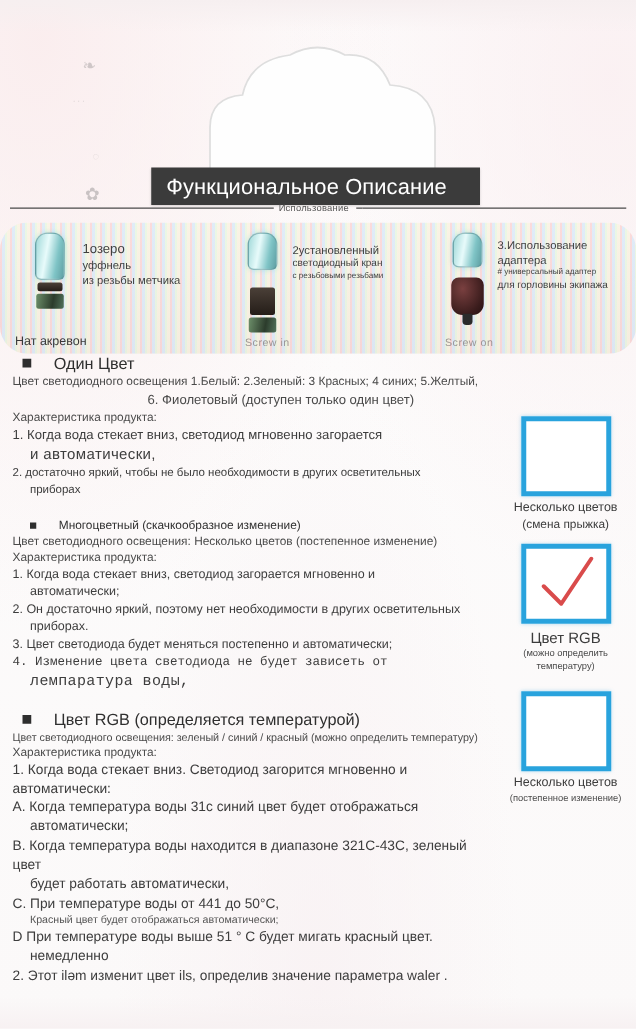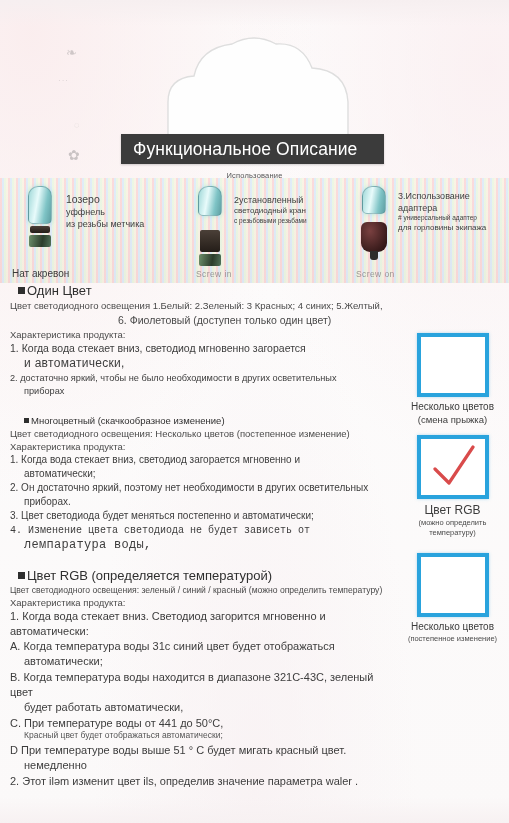--- a/index.html
+++ b/index.html
@@ -57,40 +57,41 @@
     color:#ffffff;font-size:17.5px;letter-spacing:.1px;white-space:nowrap;
   }
   .banner-dot{
     position:absolute;left:372px;top:140px;
     width:16px;height:18px;border-radius:50%;
     background:#6b1d22;opacity:.85;z-index:-1;
   }
 
   
   .usage-rule{
-    position:absolute;left:8px;top:170px;width:493px;height:12px;
-    display:flex;align-items:center;gap:0;flex-direction:column;
+    position:absolute;left:8px;top:160px;width:493px;height:12px;
+    display:flex;align-items:center;gap:0;
   }
   .usage-rule .line{flex:1;height:1px;background:#4a4a4a;}
   .usage-rule .lbl{
     font-size:7.5px;color:#555;padding:0 4px;white-space:nowrap;letter-spacing:.2px;
   }
   .usage-rule .tick{width:5px;height:1px;background:#4a4a4a;margin-left:2px;}
 
   
   .usage-strip{
     position:absolute;left:0;top:178px;width:509px;height:105px;
     background:
       repeating-linear-gradient(90deg,
         rgba(255,190,190,.45) 0px, rgba(255,190,190,.45) 2px,
         rgba(190,225,255,.40) 2px, rgba(190,225,255,.40) 4px,
         rgba(215,255,200,.35) 4px, rgba(215,255,200,.35) 6px,
         rgba(255,245,200,.35) 6px, rgba(255,245,200,.35) 8px),
       linear-gradient(#f7f3f4,#efe9ea);
     overflow:hidden;
+    border-radius:22px;
   }
   .usage-cell{position:absolute;top:0;height:105px;}
   .usage-cell.c1{left:8px;width:175px;}
   .usage-cell.c2{left:190px;width:160px;}
   .usage-cell.c3{left:352px;width:157px;}
 
   .bulb{position:absolute;top:8px;width:24px;}
   .bulb .glass{
     width:22px;height:36px;border-radius:10px 10px 5px 5px;
     background:linear-gradient(100deg,#9fd8d8 0%,#e8fbfb 38%,#7fc4c6 72%,#5f9fa3 100%);
@@ -129,21 +130,21 @@
   }
   .usage-cap.faint{color:#7d7577;opacity:.72;font-size:8.5px;letter-spacing:.4px;}
 
   
   .content{position:absolute;left:0;top:283px;width:509px;}
   .left-col{position:absolute;left:10px;top:0;width:382px;}
   .right-col{position:absolute;left:396px;top:22px;width:113px;}
 
   .sec{margin-bottom:4px;}
   .sec-h{
-    font-size:13px;color:#2f2f2f;margin:0 0 1px 8px;display:flex;align-items:center;gap:2px;
+    font-size:13px;color:#2f2f2f;margin:0 0 1px 8px;display:flex;align-items:center;gap:18px;
   }
   .sq{display:inline-block;width:7px;height:7px;background:#2e2e2e;}
   .sec-h.small{font-size:9.5px;}
   .sec-h.small .sq{width:5px;height:5px;}
   .led-line{font-size:9.5px;color:#4a4a4a;line-height:1.4;margin:0 0 1px 0;}
   .led-line.indent{margin-left:108px;font-size:10.5px;}
   .char-line{font-size:9.5px;color:#4b4b4b;margin:0 0 1px 0;}
   .item{font-size:10.5px;color:#3d3d3d;line-height:1.35;margin:0 0 1px 0;}
   .item .cont{display:block;margin-left:14px;}
   .item .cont.big{font-size:12px;letter-spacing:.3px;}

